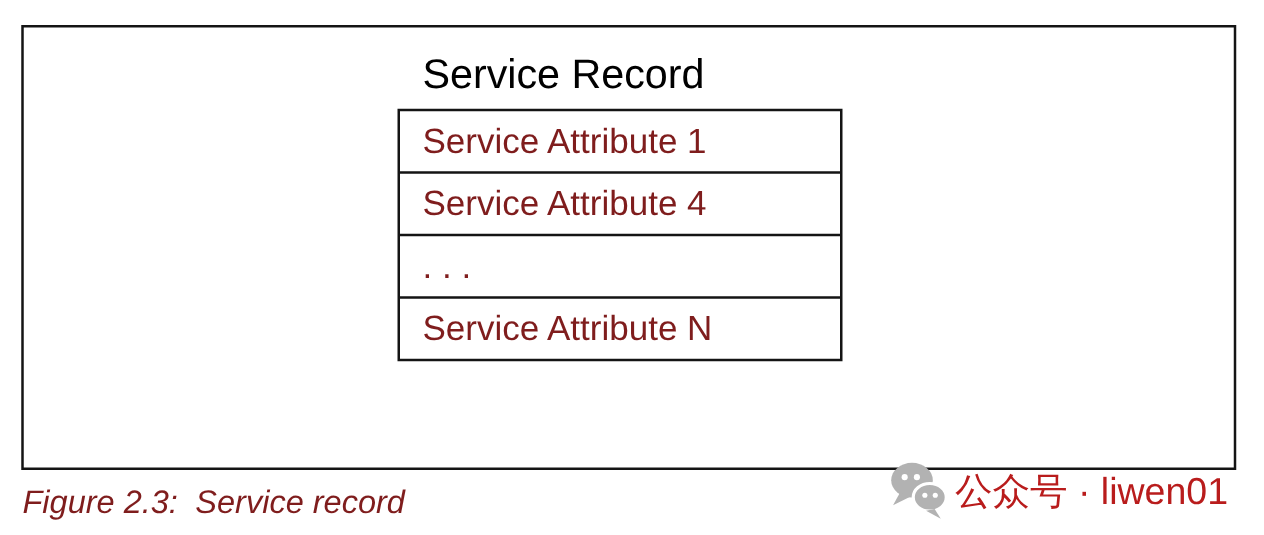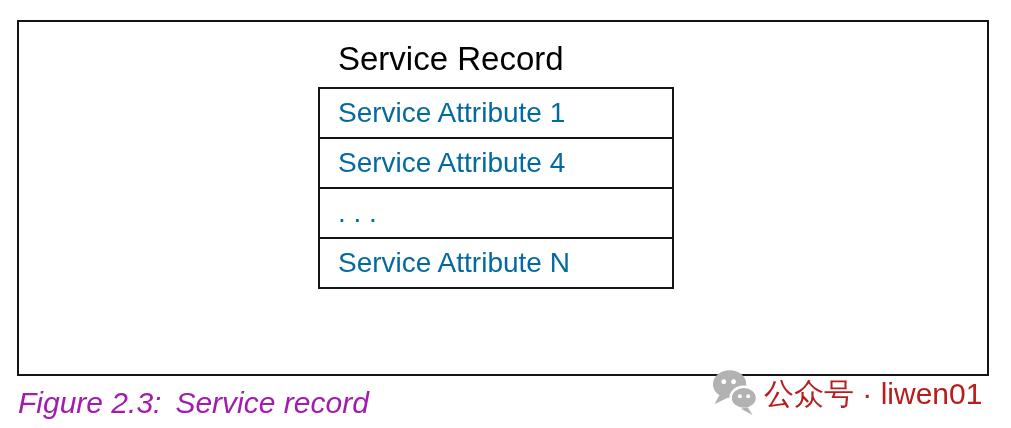--- a/index.html
+++ b/index.html
@@ -43,35 +43,35 @@
     border: 2px solid #141414;
     box-sizing: border-box;
     background: #ffffff;
   }
   .attr-row {
     height: 48px;
     display: flex;
     align-items: center;
     padding-left: 18px;
     font-size: 28px;
-    color: #0369a1;
+    color: #7f1d1d;
     border-bottom: 2px solid #141414;
     white-space: nowrap;
   }
   .attr-row:last-child {
     border-bottom: none;
   }
   .caption {
     position: absolute;
     left: 18px;
     top: 388px;
-    font-size: 30px;
+    font-size: 26px;
     line-height: 1;
     font-style: italic;
-    color: #a21caf;
+    color: #7f1d1d;
     white-space: nowrap;
   }
   .caption .caption-label {
     margin-right: 14px;
   }
   .watermark {
     position: absolute;
     left: 711px;
     top: 369px;
     display: flex;

